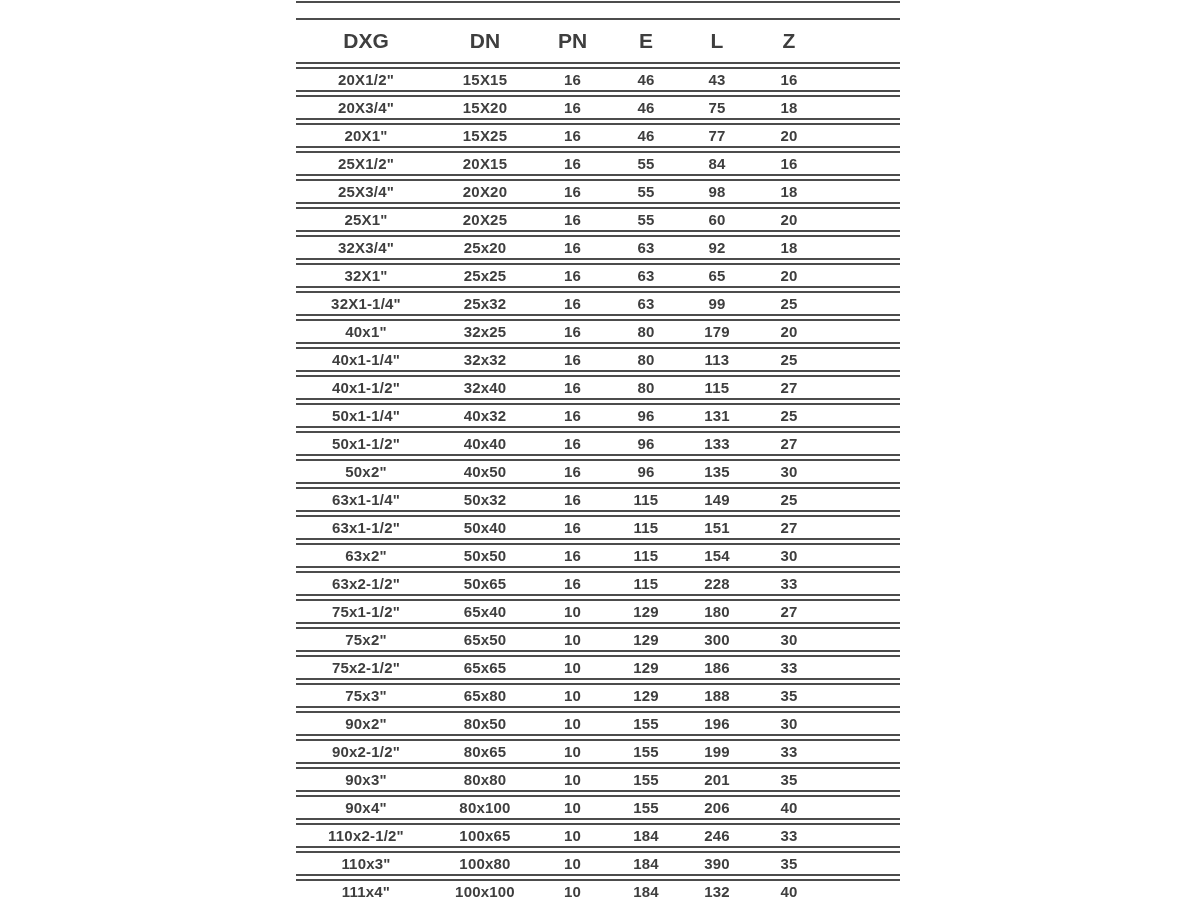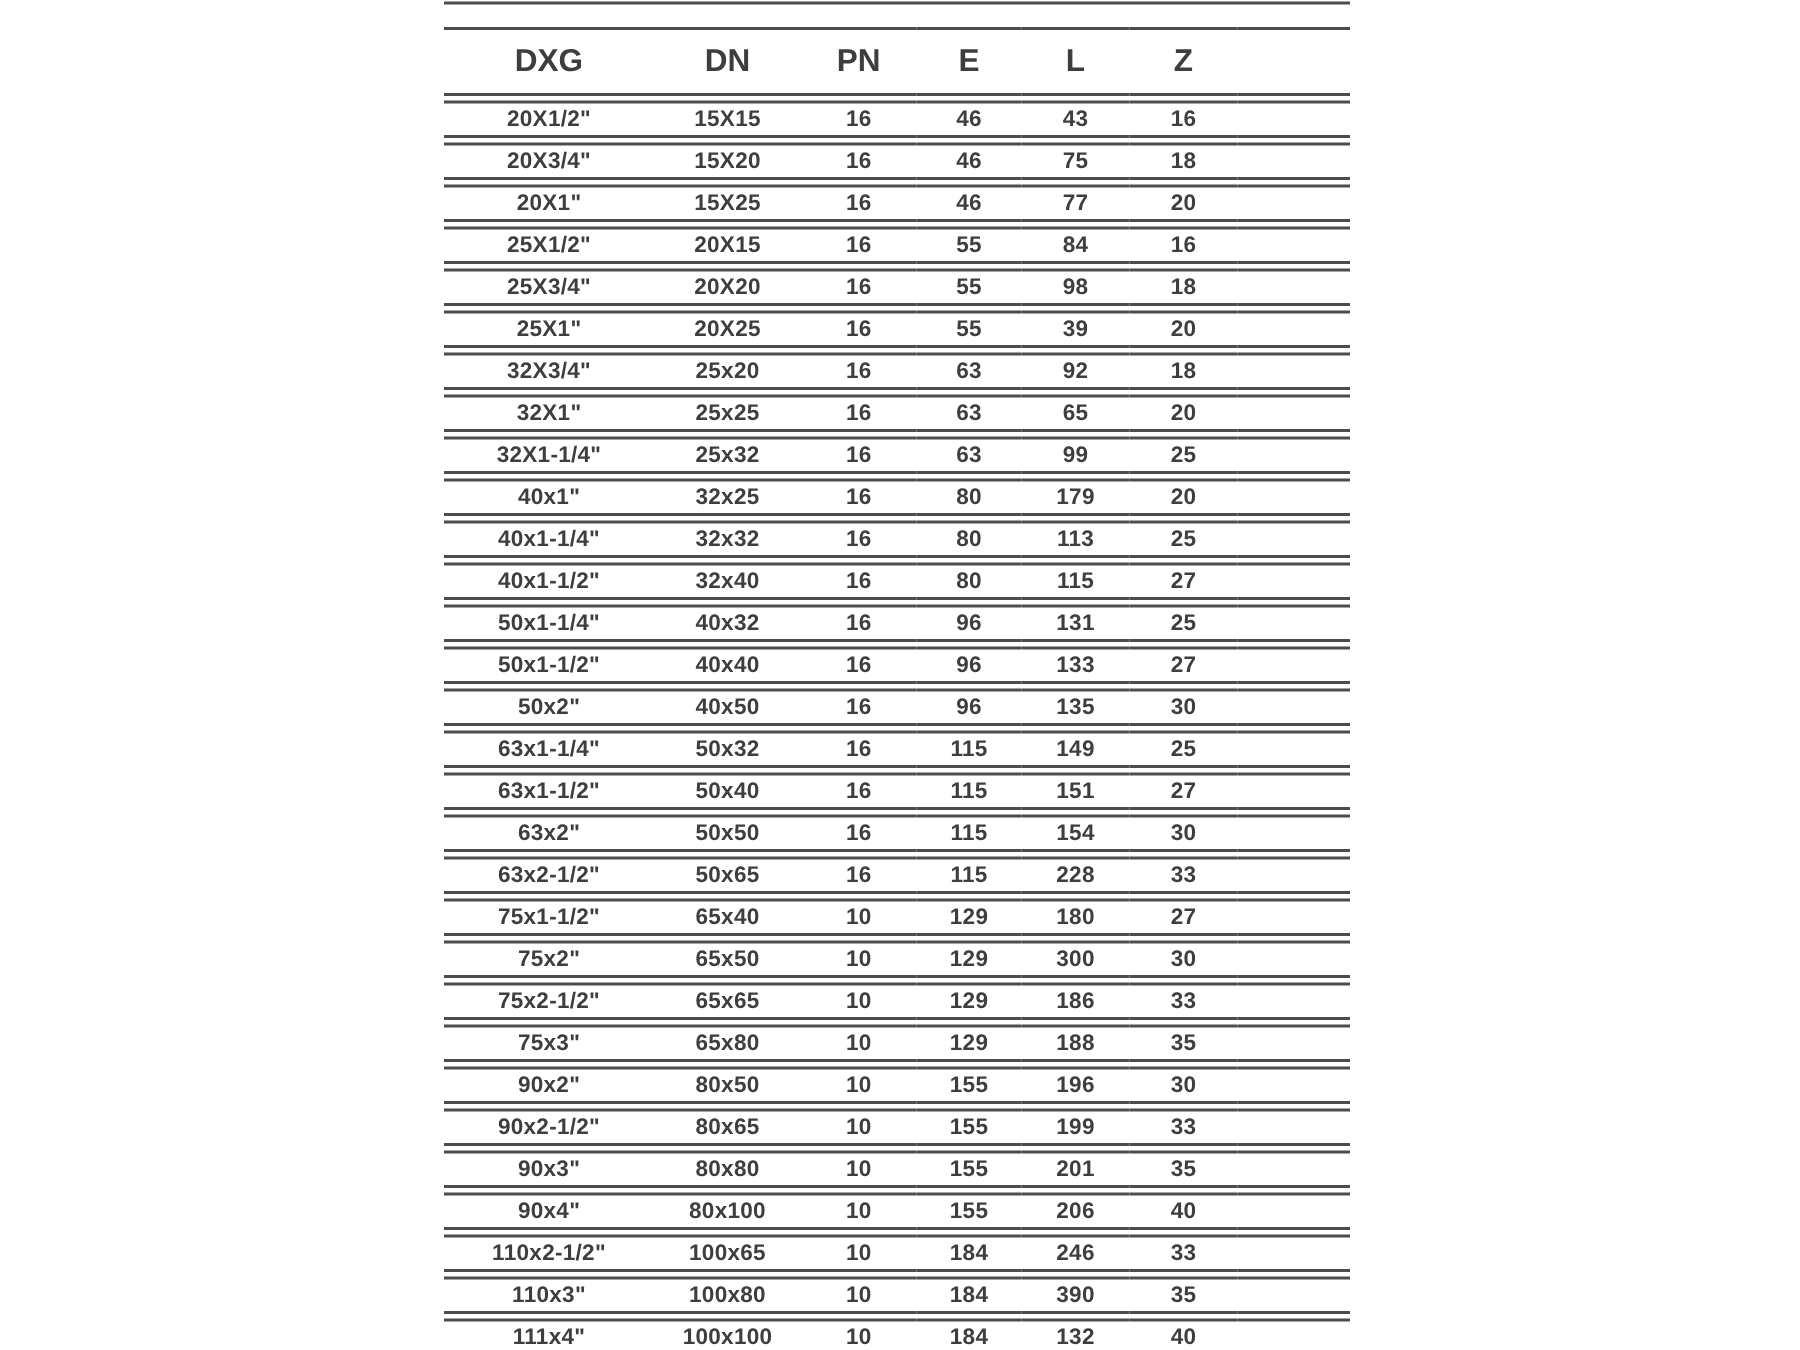--- a/index.html
+++ b/index.html
@@ -132,21 +132,21 @@
           <td>55</td>
           <td>98</td>
           <td>18</td>
           <td></td>
         </tr>
         <tr>
           <td>25X1"</td>
           <td>20X25</td>
           <td>16</td>
           <td>55</td>
-          <td>39</td>
+          <td>60</td>
           <td>20</td>
           <td></td>
         </tr>
         <tr>
           <td>32X3/4"</td>
           <td>25x20</td>
           <td>16</td>
           <td>63</td>
           <td>92</td>
           <td>18</td>

